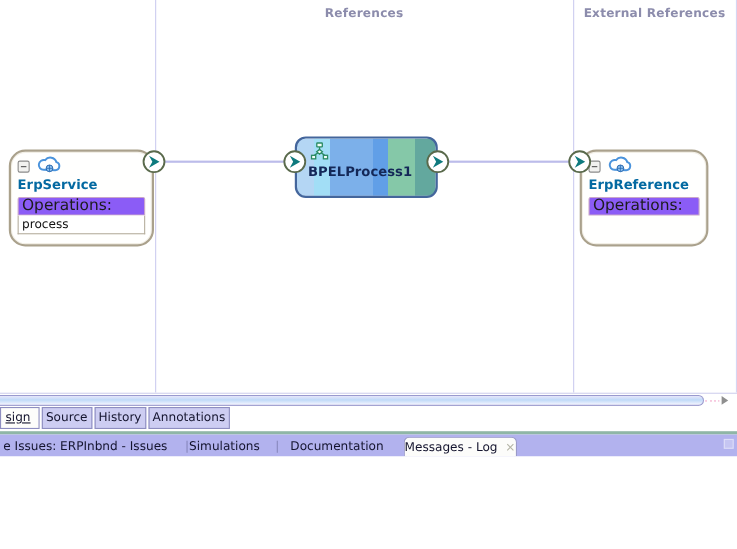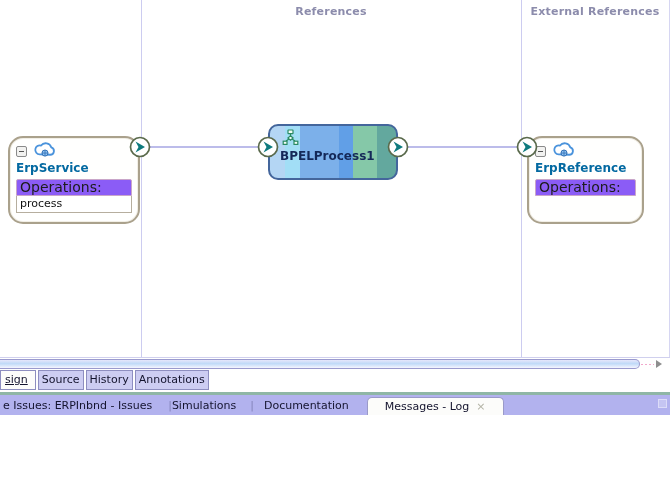--- a/index.html
+++ b/index.html
@@ -54,21 +54,21 @@
 
   .tealbar{position:absolute;left:0;top:392px;width:670px;height:3px;background:#8fb6a6;}
 
   
   .pstrip{position:absolute;left:0;top:395px;width:670px;height:20px;background:#b2b2ee;font-size:11px;color:#14142e;display:flex;align-items:center;}
   .ptab{white-space:nowrap;cursor:default;}
   .p1{margin-left:3px;}
   .psep{color:#8585bb;margin:0 0 0 0;}
   .s1{margin-left:16px;} .p2{} .s2{margin-left:14px;} .p3{margin-left:10px;}
   .ptab-active{margin-left:18px;align-self:flex-end;height:18px;box-sizing:border-box;background:#fcfcfa;border:1px solid #9a9ac8;border-bottom:none;border-radius:5px 5px 0 0;
-    display:flex;align-items:center;gap:7px;padding:0 17px;}
+    display:flex;align-items:center;gap:7px;padding:0 0;}
   .pclose{color:#b4b4a6;font-size:11px;line-height:11px;}
   .pcorner{position:absolute;right:3px;top:4px;width:9px;height:9px;box-sizing:border-box;border:1px solid #dcdcf8;background:#c5c5f2;}
 
   .logpanel{position:absolute;left:0;top:415px;width:670px;height:84px;background:#fff;}
 </style>
 </head>
 <body>
 
 <div class="stage">
 

